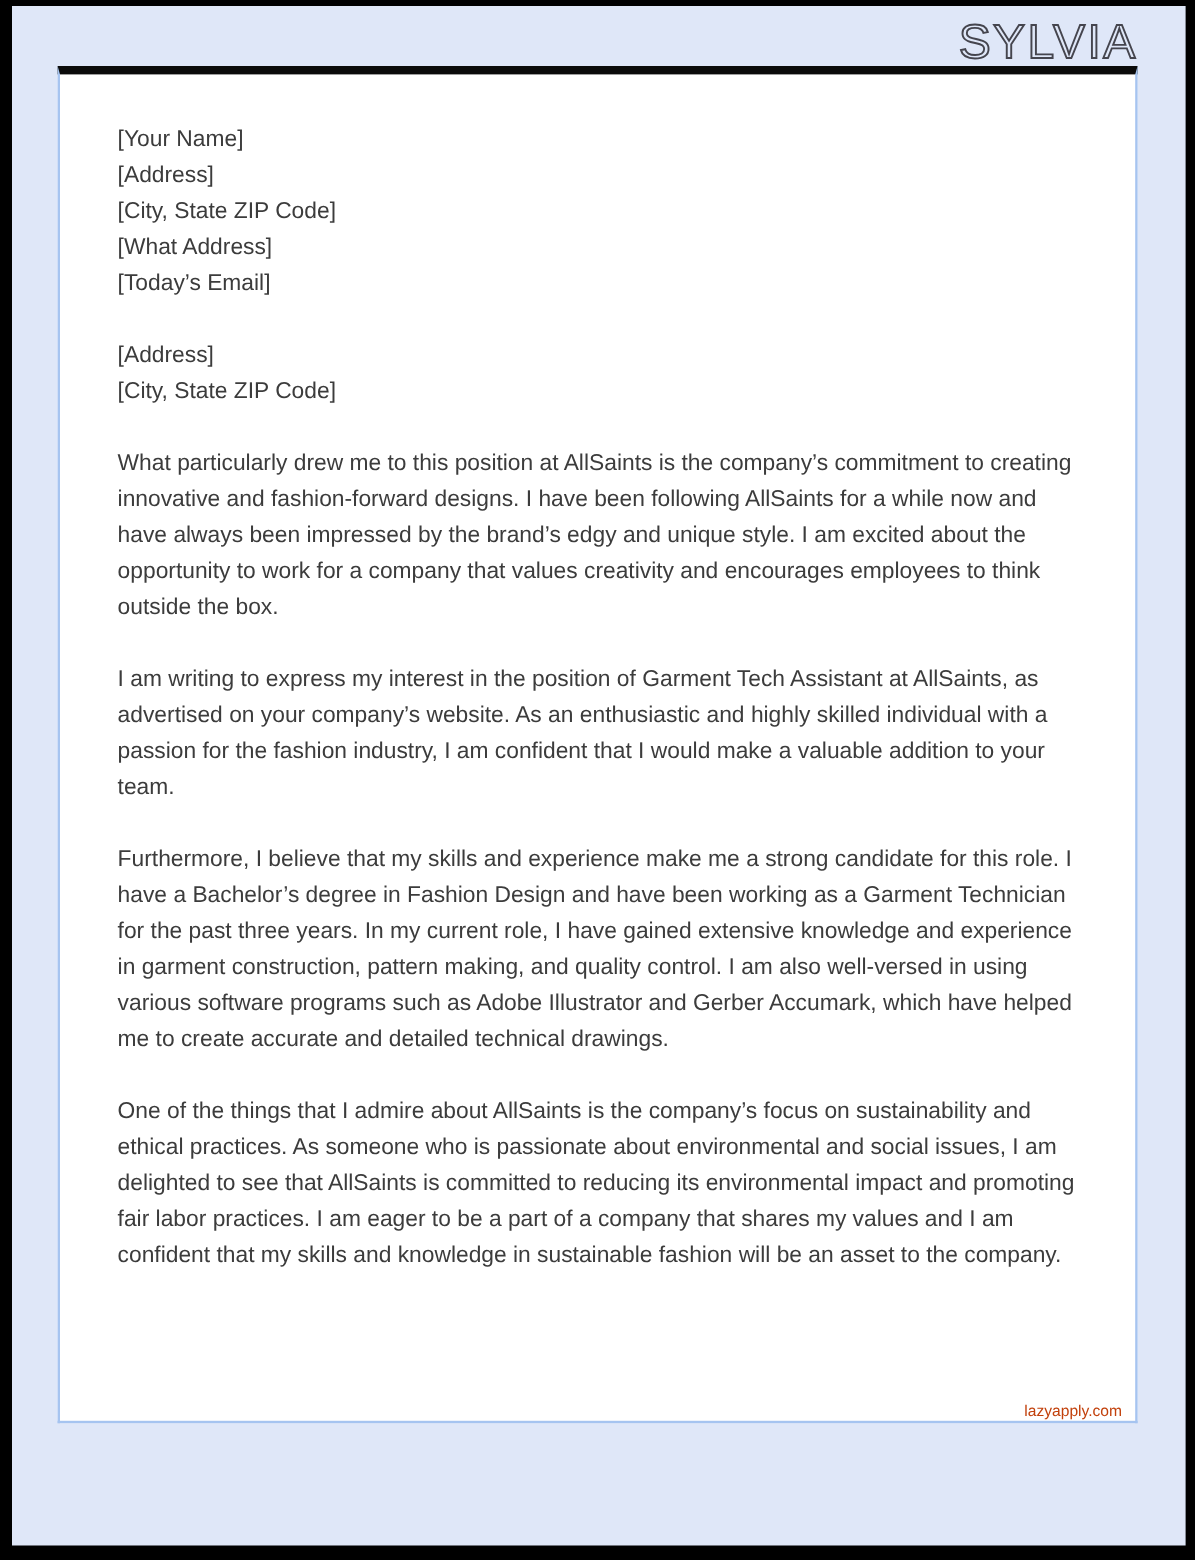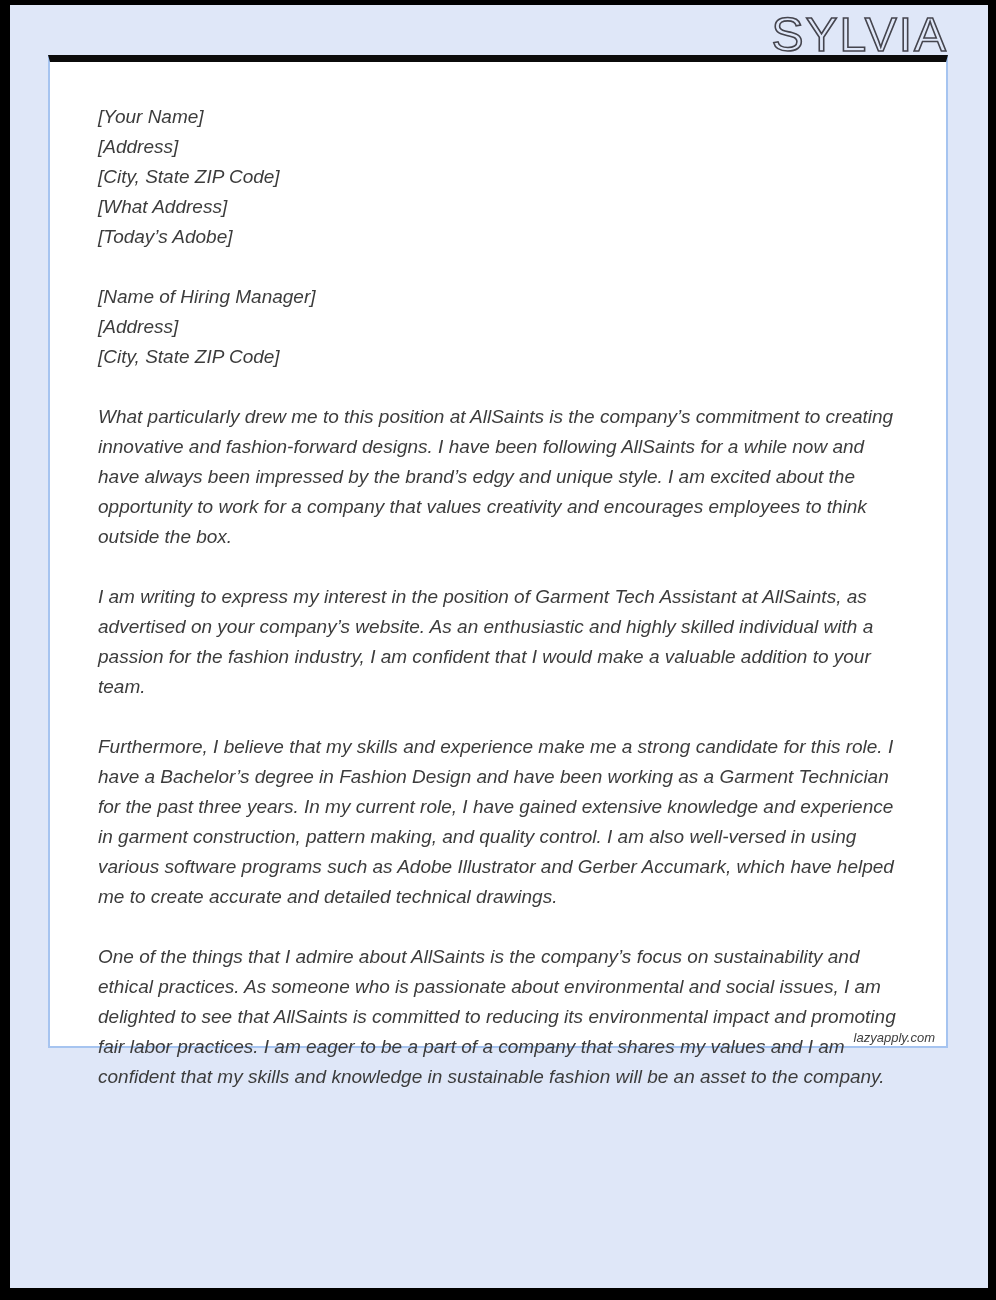--- a/index.html
+++ b/index.html
@@ -25,59 +25,58 @@
   }
   .header {
     width: 900px;
     height: 50px;
     margin-left: 38px;
     display: flex;
     align-items: flex-end;
     justify-content: flex-end;
   }
   .logo {
-    font-size: 48px;
+    font-size: 40px;
     line-height: 40px;
     letter-spacing: 2px;
     font-weight: 400;
     color: #dfe7f8;
     -webkit-text-stroke: 1.6px #45454e;
     text-stroke: 1.6px #45454e;
   }
   .page {
     position: relative;
     width: 900px;
     margin-left: 38px;
-    height: 993px;              
+    height: 1131px;              
     background: #ffffff;
     border-top: 7px solid #0b0b0b;
     border-left: 2px solid #a6c4f0;
     border-right: 2px solid #a6c4f0;
     border-bottom: 2px solid #a6c4f0;
     padding: 40px 48px 0 48px;
     overflow: visible;
-    font-style: italic;
   }
   .letter-text {
     width: 800px;
     color: #3c3c3c;
     font-size: 19px;
     line-height: 30px;
   }
   .block { margin: 0 0 30px 0; }
   .block .line { margin: 0; }
   .salutation { margin: 0 0 30px 0; }
   .body-paragraphs p { margin: 0 0 30px 0; }
   .watermark {
     position: absolute;
     right: 11px;
     bottom: 1px;
     font-size: 13px;
     line-height: 15px;
-    color: #404040;
+    color: #c2410c;
     background: transparent;
     white-space: nowrap;
   }
 </style>
 </head>
 <body>
 
 <div class="frame">
 
   <div class="header">
@@ -85,25 +84,24 @@
   </div>
 
   <div class="page">
     <div class="letter-text">
 
       <div class="block">
           <p class="line">[Your Name]</p>
           <p class="line">[Address]</p>
           <p class="line">[City, State ZIP Code]</p>
           <p class="line">[What Address]</p>
-          <p class="line">[Today’s Adobe]</p>
+          <p class="line">[Today’s Email]</p>
         </div>
 
       <div class="block">
-          <p class="line">[Name of Hiring Manager]</p>
           <p class="line">[Address]</p>
           <p class="line">[City, State ZIP Code]</p>
         </div>
 
 
       <div class="body-paragraphs">
           <p>What particularly drew me to this position at AllSaints is the company’s commitment to creating innovative and fashion-forward designs. I have been following AllSaints for a while now and have always been impressed by the brand’s edgy and unique style. I am excited about the opportunity to work for a company that values creativity and encourages employees to think outside the box.</p>
           <p>I am writing to express my interest in the position of Garment Tech Assistant at AllSaints, as advertised on your company’s website. As an enthusiastic and highly skilled individual with a passion for the fashion industry, I am confident that I would make a valuable addition to your team.</p>
           <p>Furthermore, I believe that my skills and experience make me a strong candidate for this role. I have a Bachelor’s degree in Fashion Design and have been working as a Garment Technician for the past three years. In my current role, I have gained extensive knowledge and experience in garment construction, pattern making, and quality control. I am also well-versed in using various software programs such as Adobe Illustrator and Gerber Accumark, which have helped me to create accurate and detailed technical drawings.</p>
           <p>One of the things that I admire about AllSaints is the company’s focus on sustainability and ethical practices. As someone who is passionate about environmental and social issues, I am delighted to see that AllSaints is committed to reducing its environmental impact and promoting fair labor practices. I am eager to be a part of a company that shares my values and I am confident that my skills and knowledge in sustainable fashion will be an asset to the company.</p>

